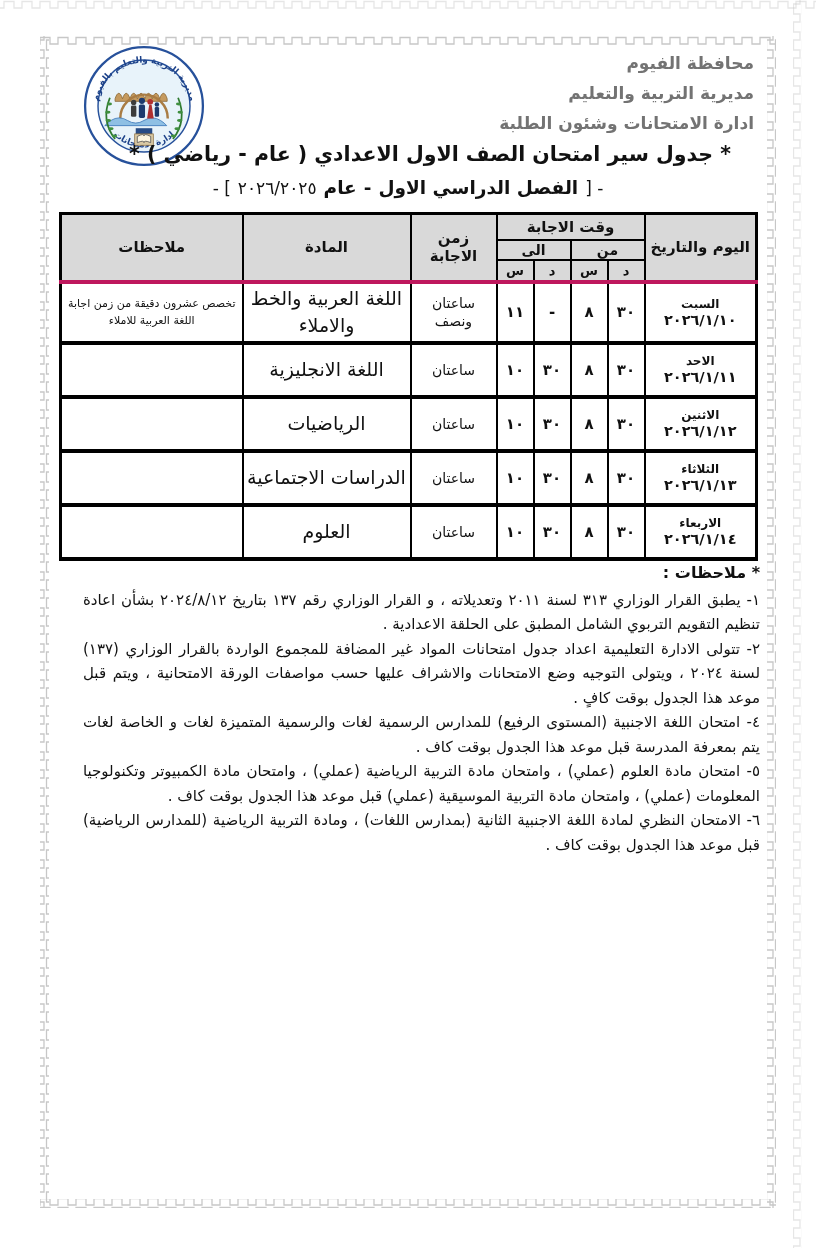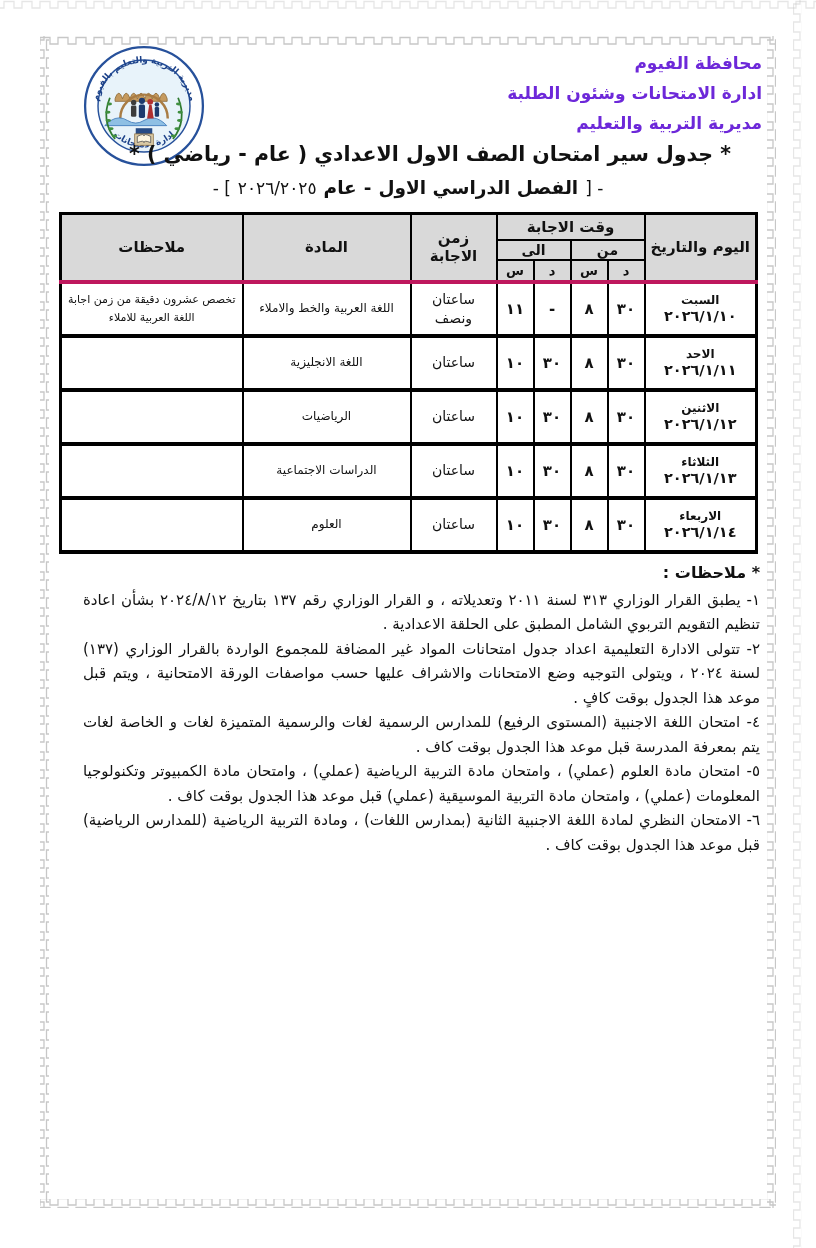--- a/index.html
+++ b/index.html
@@ -5,22 +5,22 @@
   * { margin:0; padding:0; box-sizing:border-box; }
   html,body { background:#ffffff; }
   body {
     width:816px; height:1248px; position:relative; overflow:hidden;
     font-family:"DejaVu Sans", sans-serif; color:#111; direction:rtl;
   }
   .deco-svg { position:absolute; left:0; top:0; pointer-events:none; }
 
   
   .org-block {
-    position:absolute; top:48px; right:54px; text-align:right;
-    font-weight:700; font-size:17px; line-height:30px; color:#6d28d9;
+    position:absolute; top:48px; right:62px; text-align:right;
+    font-weight:700; font-size:17px; line-height:30px; color:#737373;
   }
   
   .seal { position:absolute; top:44px; left:82px; width:124px; height:124px; }
 
   
   .main-title {
     position:absolute; top:142px; left:0; right:0; text-align:center;
     font-size:20.5px; font-weight:800; letter-spacing:0;padding-left:44px;
   }
   .sub-title {
@@ -44,21 +44,21 @@
   table.exam thead tr.sub th { font-size:14px; }
   table.exam thead tr.units th { font-size:13px; height:22px; padding:0; }
   table.exam thead tr:nth-child(1) th { height:26px; }
   table.exam thead tr:nth-child(2) th { height:14px; }
   table.exam tbody td { border-top:4px solid #be185d; border-bottom:4px solid #000; height:54px; }
   td.c-day  { font-weight:700; }
   .day-name { font-size:12px; font-weight:700; line-height:1.25; }
   .day-date { font-size:14.5px; font-weight:700; direction:ltr; }
   td.c-num  { font-size:15px; font-weight:700; }
   td.c-dur  { font-size:14px; line-height:1.3; }
-  td.c-subj { font-size:12px; line-height:1.45;margin-top:8px; }
+  td.c-subj { font-size:19px; line-height:1.45;margin-top:8px; }
   td.c-note { font-size:11px; line-height:1.55; padding:2px 6px; }
 
   
   .notes-block {
     position:absolute; top:561px; right:56px; left:58px;
     font-size:15px; line-height:24.5px; text-align:justify;margin-left:25px;
   }
   .notes-title { font-weight:700; font-size:16px; margin-bottom:2px; text-align:right; }
   .note-item { text-align:justify; }
 </style>
@@ -81,22 +81,22 @@
   <g>
     <rect x="40" y="36" width="736" height="9" fill="url(#crenH)"></rect>
     <rect x="40" y="1199" width="736" height="9" fill="url(#crenH)"></rect>
     <rect x="40" y="36" width="9" height="1172" fill="url(#crenV)"></rect>
     <rect x="767" y="36" width="9" height="1172" fill="url(#crenV)"></rect>
   </g>
 </svg>
 
 <div class="org-block">
   <div>محافظة الفيوم</div>
+  <div>مديرية التربية والتعليم</div>
   <div>ادارة الامتحانات وشئون الطلبة</div>
-  <div>مديرية التربية والتعليم</div>
 </div>
 
 <svg class="seal" viewBox="0 0 120 120" aria-hidden="true">
   <circle cx="60" cy="60" r="57" fill="#ffffff" stroke="#27519b" stroke-width="2.2"></circle>
   <circle cx="60" cy="60" r="44.5" fill="#e8f3fa" stroke="#27519b" stroke-width="1.4"></circle>
   <defs>
     <path id="arcTop" d="M15,63 A45,45 0 0 1 105,63" fill="none"></path>
     <path id="arcBot" d="M19,70 A43,43 0 0 0 101,70" fill="none"></path>
   </defs>
   <text font-size="8.5" fill="#1d4289" font-weight="bold">

